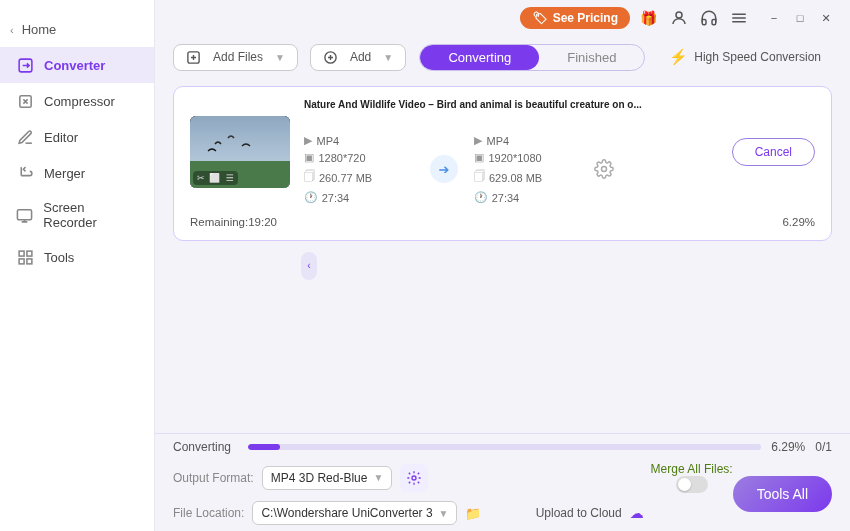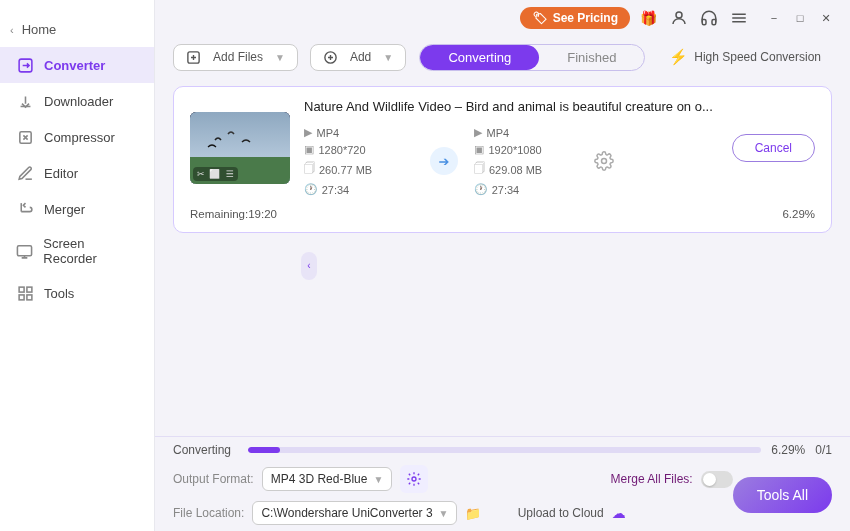--- a/index.html
+++ b/index.html
@@ -217,27 +217,27 @@
       display: flex;
       align-items: center;
       justify-content: center;
     }
 
     .conv-info {
       flex: 1;
       min-width: 0;
     }
     .conv-title {
-      font-size: 13px;
-      font-weight: 400;
+      font-size: 10px;
+      font-weight: 700;
       color: #222;
       white-space: nowrap;
       overflow: hidden;
       text-overflow: ellipsis;
-      margin-bottom: 12px;
+      margin-bottom: 24px;
     }
     .conv-meta {
       display: flex;
       align-items: center;
       gap: 0;
     }
     .meta-block {
       display: flex;
       flex-direction: column;
       gap: 4px;
@@ -348,24 +348,24 @@
       font-size: 12px;
       color: #333;
       cursor: pointer;
       display: flex;
       align-items: center;
       gap: 6px;
     }
     .merge-group {
       display: flex;
       align-items: center;
-      gap: 8px;
-      font-size: 12px;
-      color: #701a75;
+      font-size: 12px;
+      color: #4d7c0f;
       margin-left: auto;
+      flex-direction: column;
     }
     .toggle {
       width: 32px;
       height: 17px;
       background: #ddd;
       border-radius: 9px;
       position: relative;
       cursor: pointer;
     }
     .toggle-knob {
@@ -425,29 +425,20 @@
       <span>Home</span>
     </div>
     <div class="sidebar-item active">
       <span class="icon">
         <svg width="17" height="17" viewBox="0 0 24 24" fill="none" stroke="#7c3aed" stroke-width="2.2">
             <rect x="3" y="3" width="18" height="18" rx="3"></rect>
             <path d="M8 12h8M14 9l3 3-3 3"></path>
           </svg>
       </span>
       <span>Converter</span>
-    </div>
-    <div class="sidebar-item">
-      <span class="icon">
-        <svg width="17" height="17" viewBox="0 0 24 24" fill="none" stroke="#888" stroke-width="2.2">
-            <path d="M12 5v10M7 15l5 5 5-5"></path>
-            <path d="M5 19h14"></path>
-          </svg>
-      </span>
-      <span>Downloader</span>
     </div>
     <div class="sidebar-item">
       <span class="icon">
         <svg width="17" height="17" viewBox="0 0 24 24" fill="none" stroke="#888" stroke-width="2.2">
             <rect x="4" y="4" width="16" height="16" rx="2"></rect>
             <path d="M9 9l6 6M15 9l-6 6"></path>
           </svg>
       </span>
       <span>Compressor</span>
     </div>
@@ -699,21 +690,21 @@
             </div>
           </div>
         </div>
         <div class="file-row">
           <span class="option-label" style="color:#888;font-size:12px;">File Location:</span>
           <div class="option-select" style="font-size:12px;">
             <span>C:\Wondershare UniConverter 3</span>
             <span style="font-size:10px;color:#aaa;">▼</span>
           </div>
           <span class="file-icon">📁</span>
-          <div class="upload-group" style="margin-left:28px;text-align:right;">
+          <div class="upload-group" style="margin-left:46px;text-align:right;">
             <span>Upload to Cloud</span>
             <span style="font-size:14px;color:#7c3aed;cursor:pointer;">☁</span>
           </div>
         </div>
       </div>
       <div class="right-cancel">
         <button class="cancel-all-btn">
           <span>Tools All</span>
         </button>
       </div>

